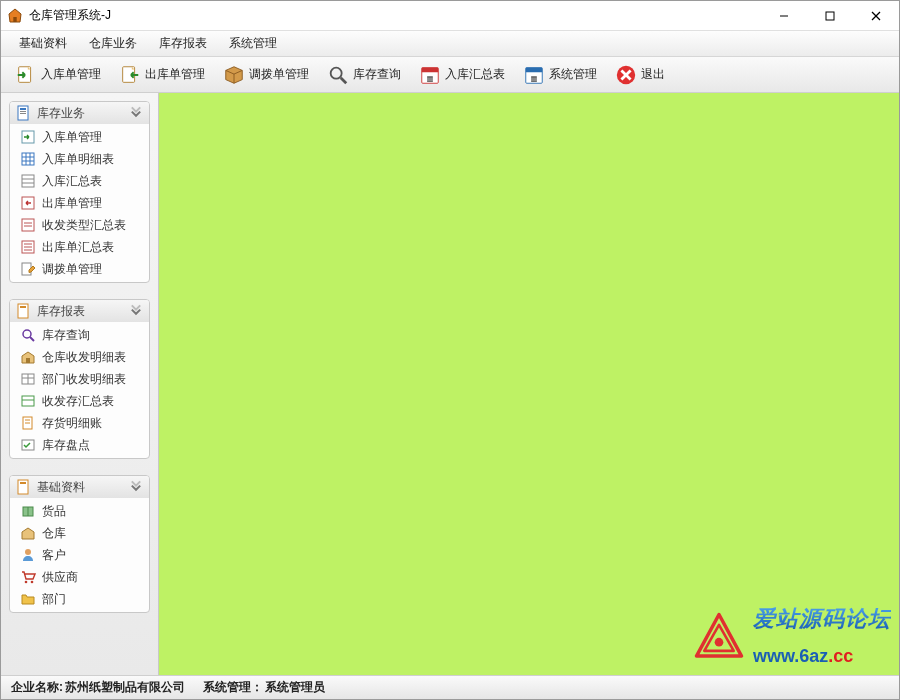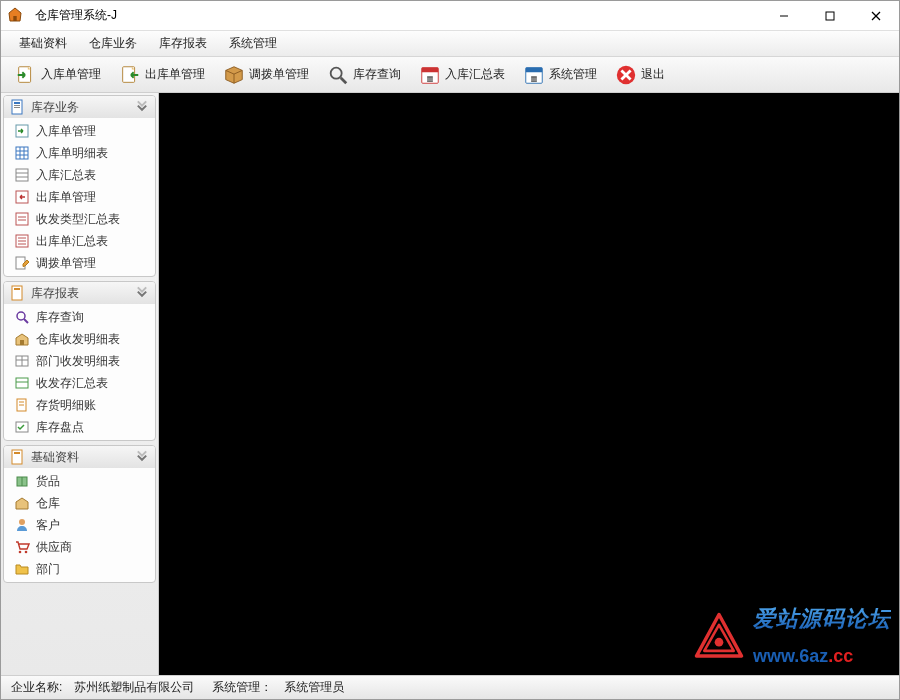--- a/index.html
+++ b/index.html
@@ -1,56 +1,56 @@
 <!DOCTYPE html>
 <html><head>
 <meta charset="utf-8">
 <style>
   * { box-sizing: border-box; margin: 0; padding: 0; }
   html, body { width: 900px; height: 700px; overflow: hidden; font-family: "Microsoft YaHei", "SimSun", Arial, sans-serif; font-size: 12px; background: #fff; color: #222; }
   .window { width: 900px; height: 700px; border: 1px solid #9a9a9a; display: flex; flex-direction: column; background: #fff; }
 
   
   .titlebar { height: 30px; background: #fff; display: flex; align-items: center; justify-content: space-between; padding-left: 6px; border-bottom: 1px solid #e0e0e0; }
-  .titlebar-left { display: flex; gap: 12px; }
+  .titlebar-left { display: flex; align-items: center; gap: 6px; }
   .app-icon { width: 16px; height: 16px; }
   .title-text { font-size: 12px; color: #000; }
   .win-controls { display: flex; }
   .win-btn { width: 46px; height: 30px; display: flex; align-items: center; justify-content: center; cursor: pointer; }
   .win-btn svg { width: 10px; height: 10px; }
 
   
   .menubar { height: 26px; background: linear-gradient(#fdfdfd, #ececec); display: flex; align-items: center; padding-left: 8px; gap: 2px; border-bottom: 1px solid #d6d6d6; }
   .menu-item { padding: 4px 10px; cursor: pointer; color: #222; }
 
   
   .toolbar { height: 36px; background: linear-gradient(#fafafa, #e8e8e8); display: flex; align-items: center; padding-left: 6px; gap: 2px; border-bottom: 1px solid #cfcfcf; }
   .tool-btn { display: flex; align-items: center; gap: 4px; padding: 3px 8px; cursor: pointer; border-radius: 3px; }
   .tool-icon { width: 22px; height: 22px; display: flex; align-items: center; justify-content: center; }
   .tool-label { font-size: 12px; color: #222; }
 
   
   .body { flex: 1; display: flex; background: #efefef; min-height: 0; }
   .sidebar { width: 158px; background: linear-gradient(#f5f5f5, #e9e9e9); border-right: 1px solid #c8c8c8; display: flex; flex-direction: column; overflow-y: auto; }
-  .content { flex: 1; background: #000000; position: relative; }
-
-  
-  .panel { margin: 2px; border: 1px solid #c8c8c8; border-radius: 4px; background: #fdfdfd; overflow: hidden; }
+  .content { flex: 1; background: #bef264; position: relative; }
+
+  
+  .panel { margin: 8px; border: 1px solid #c8c8c8; border-radius: 4px; background: #fdfdfd; overflow: hidden; }
   .panel-header { height: 22px; background: linear-gradient(#f6f6f6, #e3e3e3); display: flex; align-items: center; padding: 0 6px; cursor: pointer; gap: 5px; position: relative; }
   .panel-header .ph-icon { width: 16px; height: 16px; display: flex; align-items: center; justify-content: center; }
   .panel-header .ph-title { font-size: 12px; color: #444; flex: 1; }
   .panel-header .ph-caret { width: 14px; height: 14px; color: #666; display: flex; align-items: center; justify-content: center; }
   .panel-body { padding: 2px 0; }
   .nav-item { height: 22px; display: flex; align-items: center; gap: 6px; padding-left: 10px; cursor: pointer; }
   .nav-icon { width: 16px; height: 16px; display: flex; align-items: center; justify-content: center; flex-shrink: 0; }
   .nav-label { font-size: 12px; color: #333; }
 
   
   .statusbar { height: 24px; background: linear-gradient(#fafafa, #e6e6e6); border-top: 1px solid #cfcfcf; display: flex; align-items: center; padding: 0 10px; gap: 18px; font-size: 12px; color: #222; }
-  .status-seg { display: flex; gap: 12px; }
+  .status-seg { display: flex; gap: 2px; font-weight: bold; }
 
   
   .watermark { position: absolute; bottom: 8px; right: 8px; display: flex; align-items: center; gap: 8px; pointer-events: none; }
   .wm-tri { width: 52px; height: 52px; }
   .wm-text { display: flex; flex-direction: column; line-height: 1.1; }
   .wm-line1 { font-size: 22px; font-weight: bold; font-style: italic; letter-spacing: 1px;
     background: linear-gradient(#4aa0e8, #1a5fb4); -webkit-background-clip: text; -webkit-text-fill-color: transparent; }
   .wm-line2 { font-size: 18px; font-weight: bold; color: #1a5fb4; margin-top: 16px; }
   .wm-cc { color: #e02020; }
 </style>

